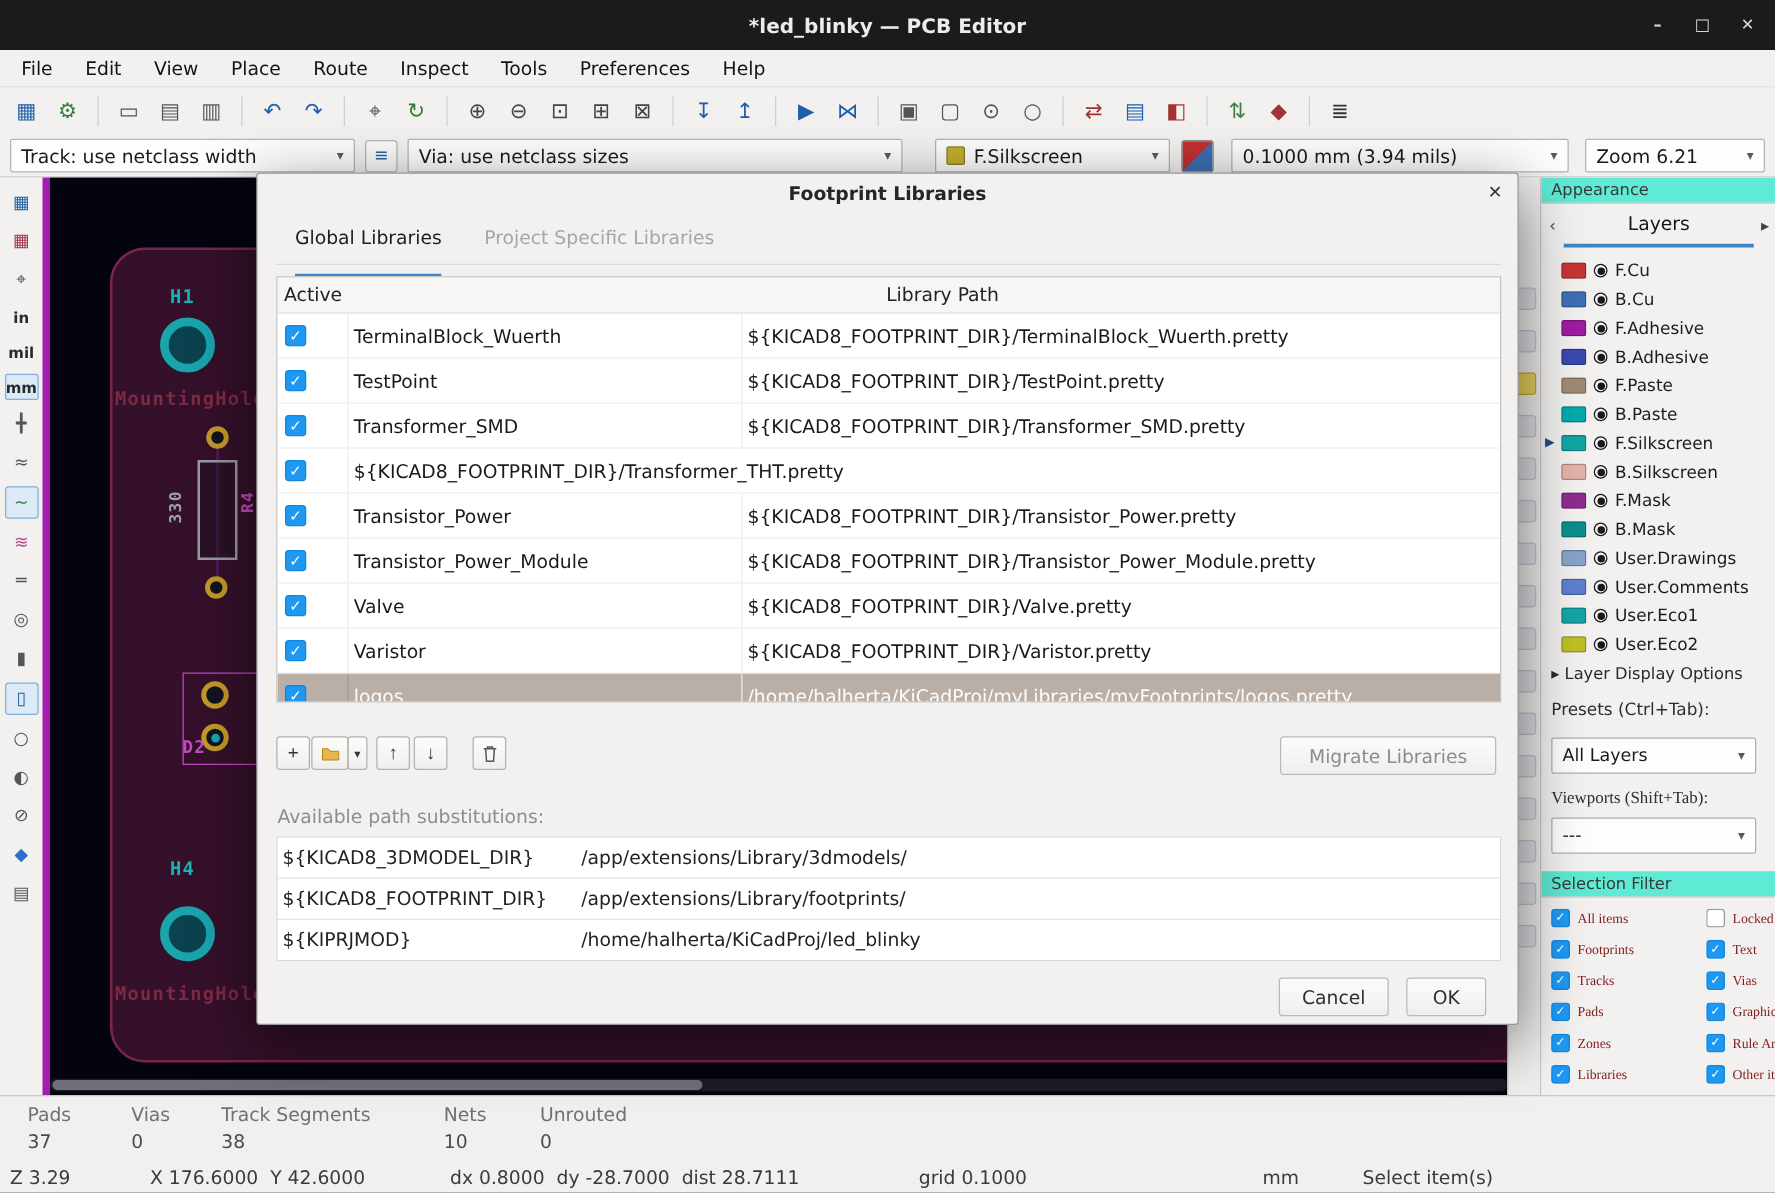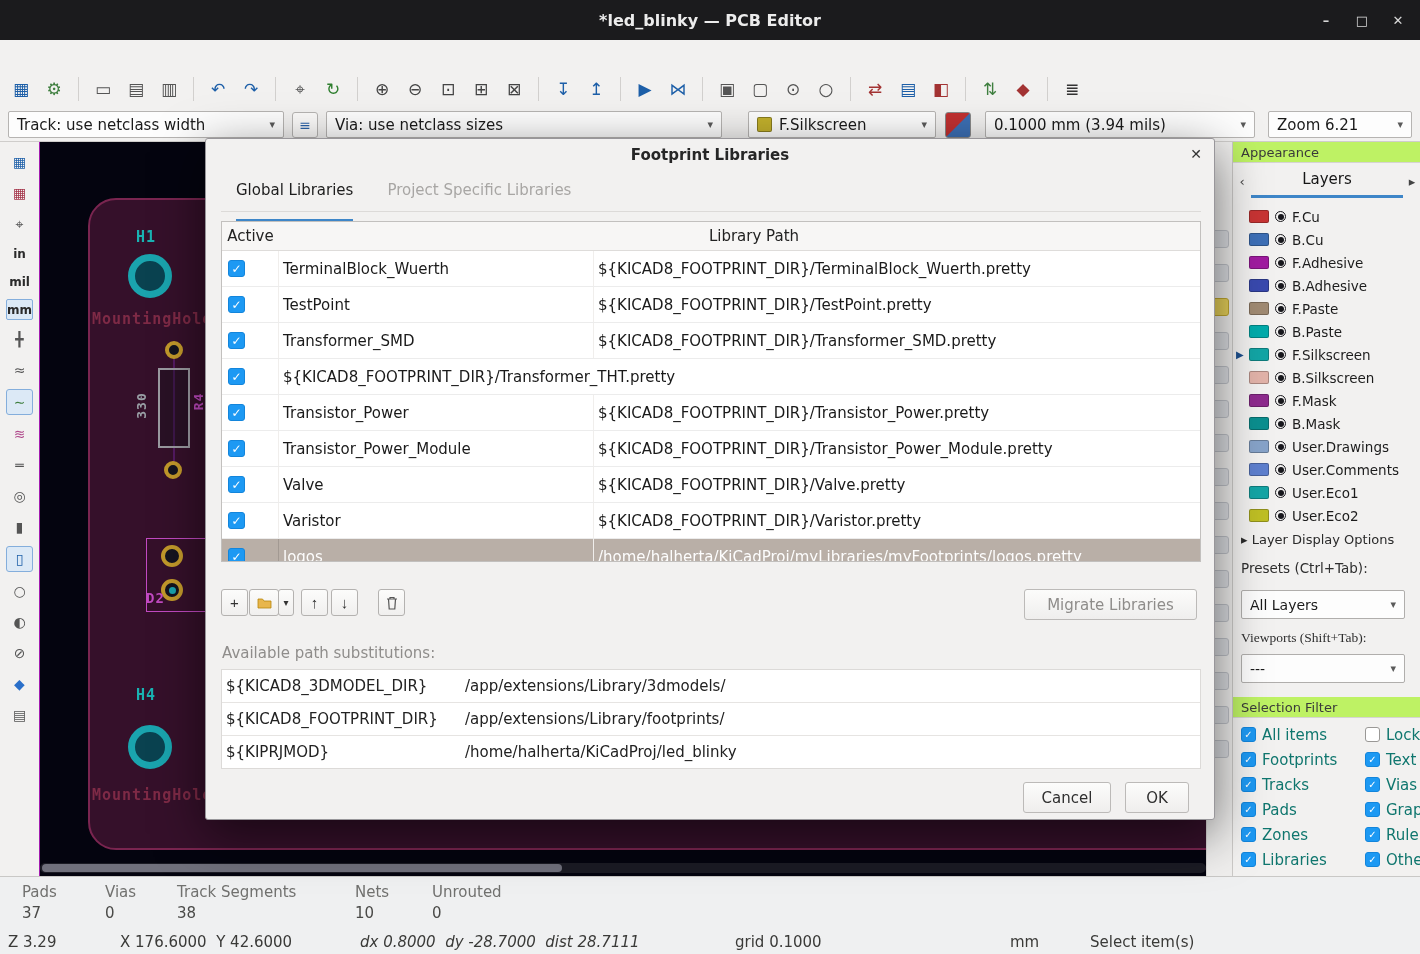--- a/index.html
+++ b/index.html
@@ -28,21 +28,21 @@
   .dd{position:absolute;top:3px;height:27px;background:#FDFDFD;border:1px solid #B6B4B2;border-radius:2px;
       display:flex;align-items:center;padding:0 8px;font-size:15px;color:#1a1a1a;box-sizing:border-box;white-space:nowrap;overflow:hidden;}
   .chev{margin-left:auto;padding-left:8px;color:#5a5a5a;font-size:11px;}
   .chev::after{content:"▾";}
   .swatch-sm{width:13px;height:13px;border-radius:2px;margin-right:7px;border:1px solid rgba(0,0,0,.3);flex:none;}
   .mini-btn{position:absolute;top:4px;width:26px;height:26px;border:1px solid #B6B4B2;border-radius:3px;background:#FBFAF9;
             display:flex;align-items:center;justify-content:center;font-size:14px;color:#2a62a8;box-sizing:border-box;}
   .pairbox{background:linear-gradient(135deg,#C03030 0 49%,#3C6FB4 51% 100%);border:1px solid #888;}
   
   .workspace{position:absolute;left:0;top:142px;width:1420px;height:734px;}
-  .left-toolbar{position:absolute;left:0;top:0;width:40px;height:734px;background:#F2F1F0;border-right:1px solid #a21caf;
+  .left-toolbar{position:absolute;left:0;top:0;width:40px;height:734px;background:#F2F1F0;border-right:6px solid #a21caf;
                 display:flex;flex-direction:column;align-items:center;padding-top:8px;gap:7px;box-sizing:border-box;}
   .lic{width:25px;height:24px;display:flex;align-items:center;justify-content:center;font-size:14px;border-radius:3px;}
   .lic::before{content:attr(data-glyph);}
   .unit{width:27px;height:21px;display:flex;align-items:center;justify-content:center;font-size:12px;font-weight:bold;
         color:#2a2a2a;border-radius:2px;border:1px solid transparent;box-sizing:border-box;}
   .sel{background:#DCE9F6;border:1px solid #84AEDC;}
   
   .canvas{position:absolute;left:40px;top:0;width:1166px;height:734px;background:#04040F;overflow:hidden;}
   .board{position:absolute;left:48px;top:56px;width:1140px;height:652px;background:#35102A;
          border:2px solid #7A2550;border-radius:28px 4px 4px 28px;box-sizing:border-box;}
@@ -55,41 +55,41 @@
   .vtrace{position:absolute;width:2px;background:#541A62;}
   .hscroll{position:absolute;left:0;bottom:3px;width:1166px;height:10px;background:#1B1B24;border-radius:5px;}
   .hthumb{position:absolute;left:2px;top:1px;width:520px;height:8px;background:#70707C;border-radius:4px;}
   
   .right-strip{position:absolute;left:1206px;top:0;width:26px;height:734px;background:#EFEEED;border-left:1px solid #DAD8D6;
                display:flex;flex-direction:column;align-items:center;padding-top:88px;gap:16px;box-sizing:border-box;}
   .ric{width:18px;height:18px;border-radius:3px;background:#DCDEE2;border:1px solid #BFC2C8;box-sizing:border-box;}
   
   .apanel{position:absolute;left:1232px;top:0;width:188px;height:734px;background:#F2F1F0;border-left:1px solid #CBC9C7;
           box-sizing:border-box;overflow:hidden;}
-  .pane-hdr{position:absolute;left:0;width:188px;height:21px;background:#bef264;border-bottom:1px solid #D6D4D2;
+  .pane-hdr{position:absolute;left:0;width:188px;height:21px;background:#5eead4;border-bottom:1px solid #D6D4D2;
             font-size:13px;color:#3a3a3a;display:flex;align-items:center;padding-left:8px;box-sizing:border-box;}
   .ptabs{position:absolute;left:0;top:22px;width:188px;height:34px;display:flex;align-items:center;}
   .ptab-arrow{width:18px;text-align:center;color:#444;font-size:13px;}
   .ptab{flex:1;text-align:center;font-size:15px;color:#161616;height:34px;line-height:30px;
         border-bottom:3px solid #3E86C8;box-sizing:border-box;}
   .layers{position:absolute;left:0;top:63px;width:188px;}
   .lrow{height:23px;display:flex;align-items:center;padding-left:16px;gap:6px;position:relative;white-space:nowrap;}
   .lrow .cursor{position:absolute;left:3px;color:#1D4F8C;font-size:10px;}
   .sw{width:20px;height:13px;border-radius:2px;border:1px solid rgba(0,0,0,.25);flex:none;box-sizing:border-box;}
   .eye{width:11px;height:11px;border:1.5px solid #17171C;border-radius:50%;flex:none;position:relative;box-sizing:border-box;}
   .eye::after{content:"";position:absolute;inset:1.5px;background:#17171C;border-radius:50%;}
   .lname{font-size:13.5px;color:#1c1c1c;}
   .expander{position:absolute;left:8px;top:390px;font-size:13px;color:#2a2a2a;white-space:nowrap;}
   .plabel{position:absolute;left:8px;font-size:13.5px;color:#2e2e2e;white-space:nowrap;}
   .pdd{position:absolute;left:8px;width:164px;height:29px;background:#FDFDFD;border:1px solid #B0AEAC;border-radius:2px;
        display:flex;align-items:center;padding:0 8px;font-size:14px;box-sizing:border-box;}
   .filters{position:absolute;left:0;top:580px;width:188px;}
   .frow{height:25px;display:flex;align-items:center;}
   .fitem{display:flex;align-items:center;gap:6px;white-space:nowrap;overflow:hidden;}
-  .fitem .flabel{font-size:15px;color:#0f766e;}
+  .fitem .flabel{font-size:11px;color:#7f1d1d;font-family:Liberation Serif, serif;}
   .fL{width:132px;padding-left:8px;box-sizing:border-box;}
   .fR{width:56px;overflow:hidden;}
   
   .cb{width:17px;height:17px;border-radius:3px;border:1px solid #9A9896;background:#FFF;flex:none;
       display:flex;align-items:center;justify-content:center;box-sizing:border-box;}
   .cb.checked{background:#1D99F3;border-color:#1385DB;}
   .cb.checked::after{content:"✓";color:#fff;font-size:12px;font-weight:bold;}
   .cb.small{width:15px;height:15px;}
   .cb.small.checked::after{font-size:10px;}
   
@@ -142,20 +142,31 @@
 
   <div class="titlebar">
     <span>*led_blinky — PCB Editor</span>
     <span class="winbtns">
       <span class="wbtn">–</span>
       <span class="wbtn">□</span>
       <span class="wbtn">✕</span>
     </span>
   </div>
 
+  <div class="menubar">
+    <span class="menu-item">File</span>
+    <span class="menu-item">Edit</span>
+    <span class="menu-item">View</span>
+    <span class="menu-item">Place</span>
+    <span class="menu-item">Route</span>
+    <span class="menu-item">Inspect</span>
+    <span class="menu-item">Tools</span>
+    <span class="menu-item">Preferences</span>
+    <span class="menu-item">Help</span>
+  </div>
 
   <div class="toolbar-main">
     <span class="ic" data-glyph="▦" style="color:#1D5FA8"></span>
     <span class="ic" data-glyph="⚙" style="color:#3F7F3F"></span>
     <span class="tsep"></span>
     <span class="ic" data-glyph="▭" style="color:#555"></span>
     <span class="ic" data-glyph="▤" style="color:#555"></span>
     <span class="ic" data-glyph="▥" style="color:#555"></span>
     <span class="tsep"></span>
     <span class="ic" data-glyph="↶" style="color:#1D5FA8"></span>
@@ -464,21 +475,21 @@
     <div class="stat" style="left:355px;">
         <span class="sl">Nets</span>
         <span class="sv">10</span>
       </div>
     <div class="stat" style="left:432px;">
         <span class="sl">Unrouted</span>
         <span class="sv">0</span>
       </div>
     <span class="srow2" style="left:8px;">Z 3.29</span>
     <span class="srow2" style="left:120px;">X 176.6000  Y 42.6000</span>
-    <span class="srow2" style="left:360px;font-style:italic;">dx 0.8000  dy -28.7000  dist 28.7111</span>
+    <span class="srow2" style="left:360px;">dx 0.8000  dy -28.7000  dist 28.7111</span>
     <span class="srow2" style="left:735px;">grid 0.1000</span>
     <span class="srow2" style="left:1010px;">mm</span>
     <span class="srow2" style="left:1090px;">Select item(s)</span>
   </div>
 
   <div class="dialog">
     <div class="dlg-title">
       <span>Footprint Libraries</span>
       <span class="dlg-close">✕</span>
     </div>

